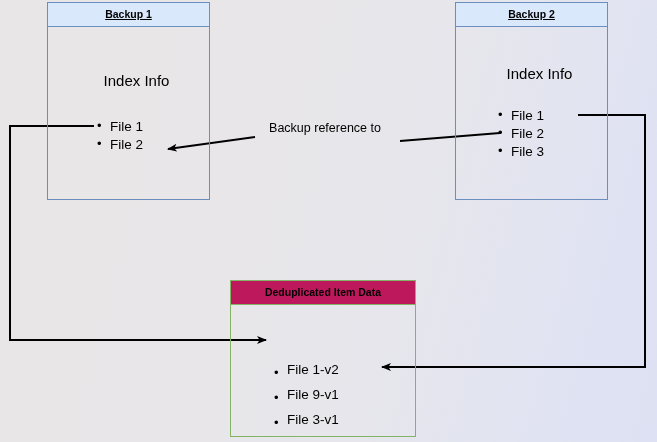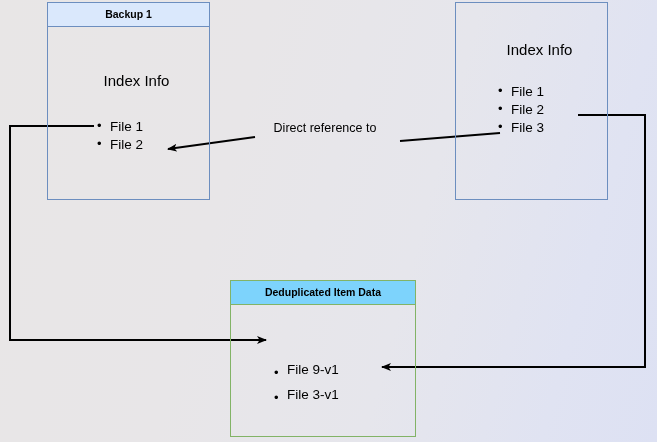--- a/index.html
+++ b/index.html
@@ -39,27 +39,28 @@
   }
   .box-blue .box-header {
     background: #dae8fc;
     border-bottom: 1px solid #6c8ebf;
     color: #000;
     font-weight: bold;
     font-size: 10.5px;
     text-align: center;
     line-height: 22px;
     height: 23px;
+    text-decoration: underline;
   }
   .box-green {
     border: 1px solid #82b366;
     background: transparent;
   }
   .box-green .box-header {
-    background: #7dd3fc;
+    background: #be185d;
     border-bottom: 1px solid #82b366;
     color: #000;
     font-weight: bold;
     font-size: 10.5px;
     text-align: center;
     line-height: 22px;
     height: 23px;
   }
   .box-body {
     position: relative;
@@ -153,37 +154,39 @@
     <div class="box-body">
       <div class="index-title">Index Info</div>
       <ul class="file-list">
         <li>File 1</li>
         <li>File 2</li>
       </ul>
     </div>
   </div>
 
   <div class="box box-blue" id="backup2">
+    <div class="box-header">Backup 2</div>
     <div class="box-body">
       <div class="index-title">Index Info</div>
       <ul class="file-list">
         <li>File 1</li>
         <li>File 2</li>
         <li>File 3</li>
       </ul>
     </div>
   </div>
 
   <div class="box box-green" id="dedup">
     <div class="box-header">Deduplicated Item Data</div>
     <div class="box-body">
       <ul class="file-list">
+        <li>File 1-v2</li>
         <li>File 9-v1</li>
         <li>File 3-v1</li>
       </ul>
     </div>
   </div>
 
   <div id="ref-label">
-    <span class="line">Direct reference to</span>
+    <span class="line">Backup reference to</span>
   </div>
 
 </div>
 
 </body></html>

